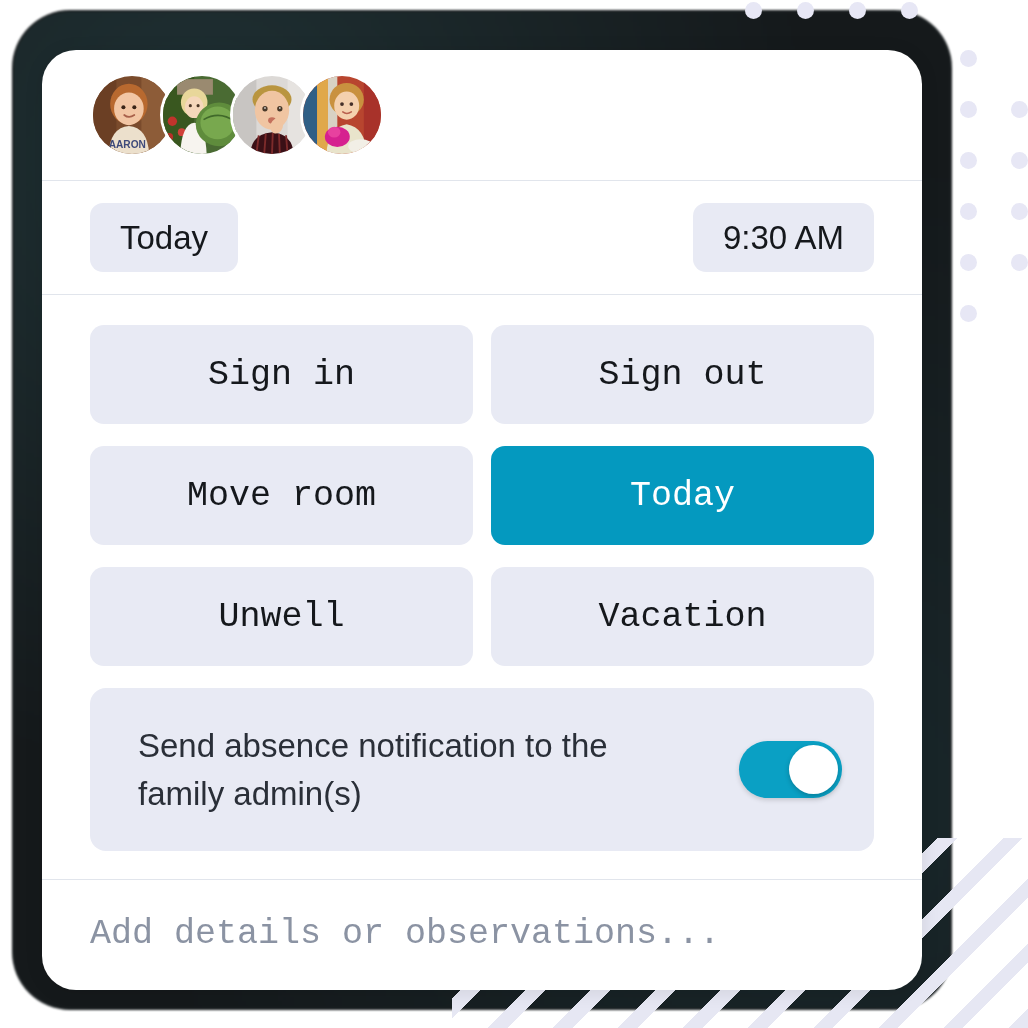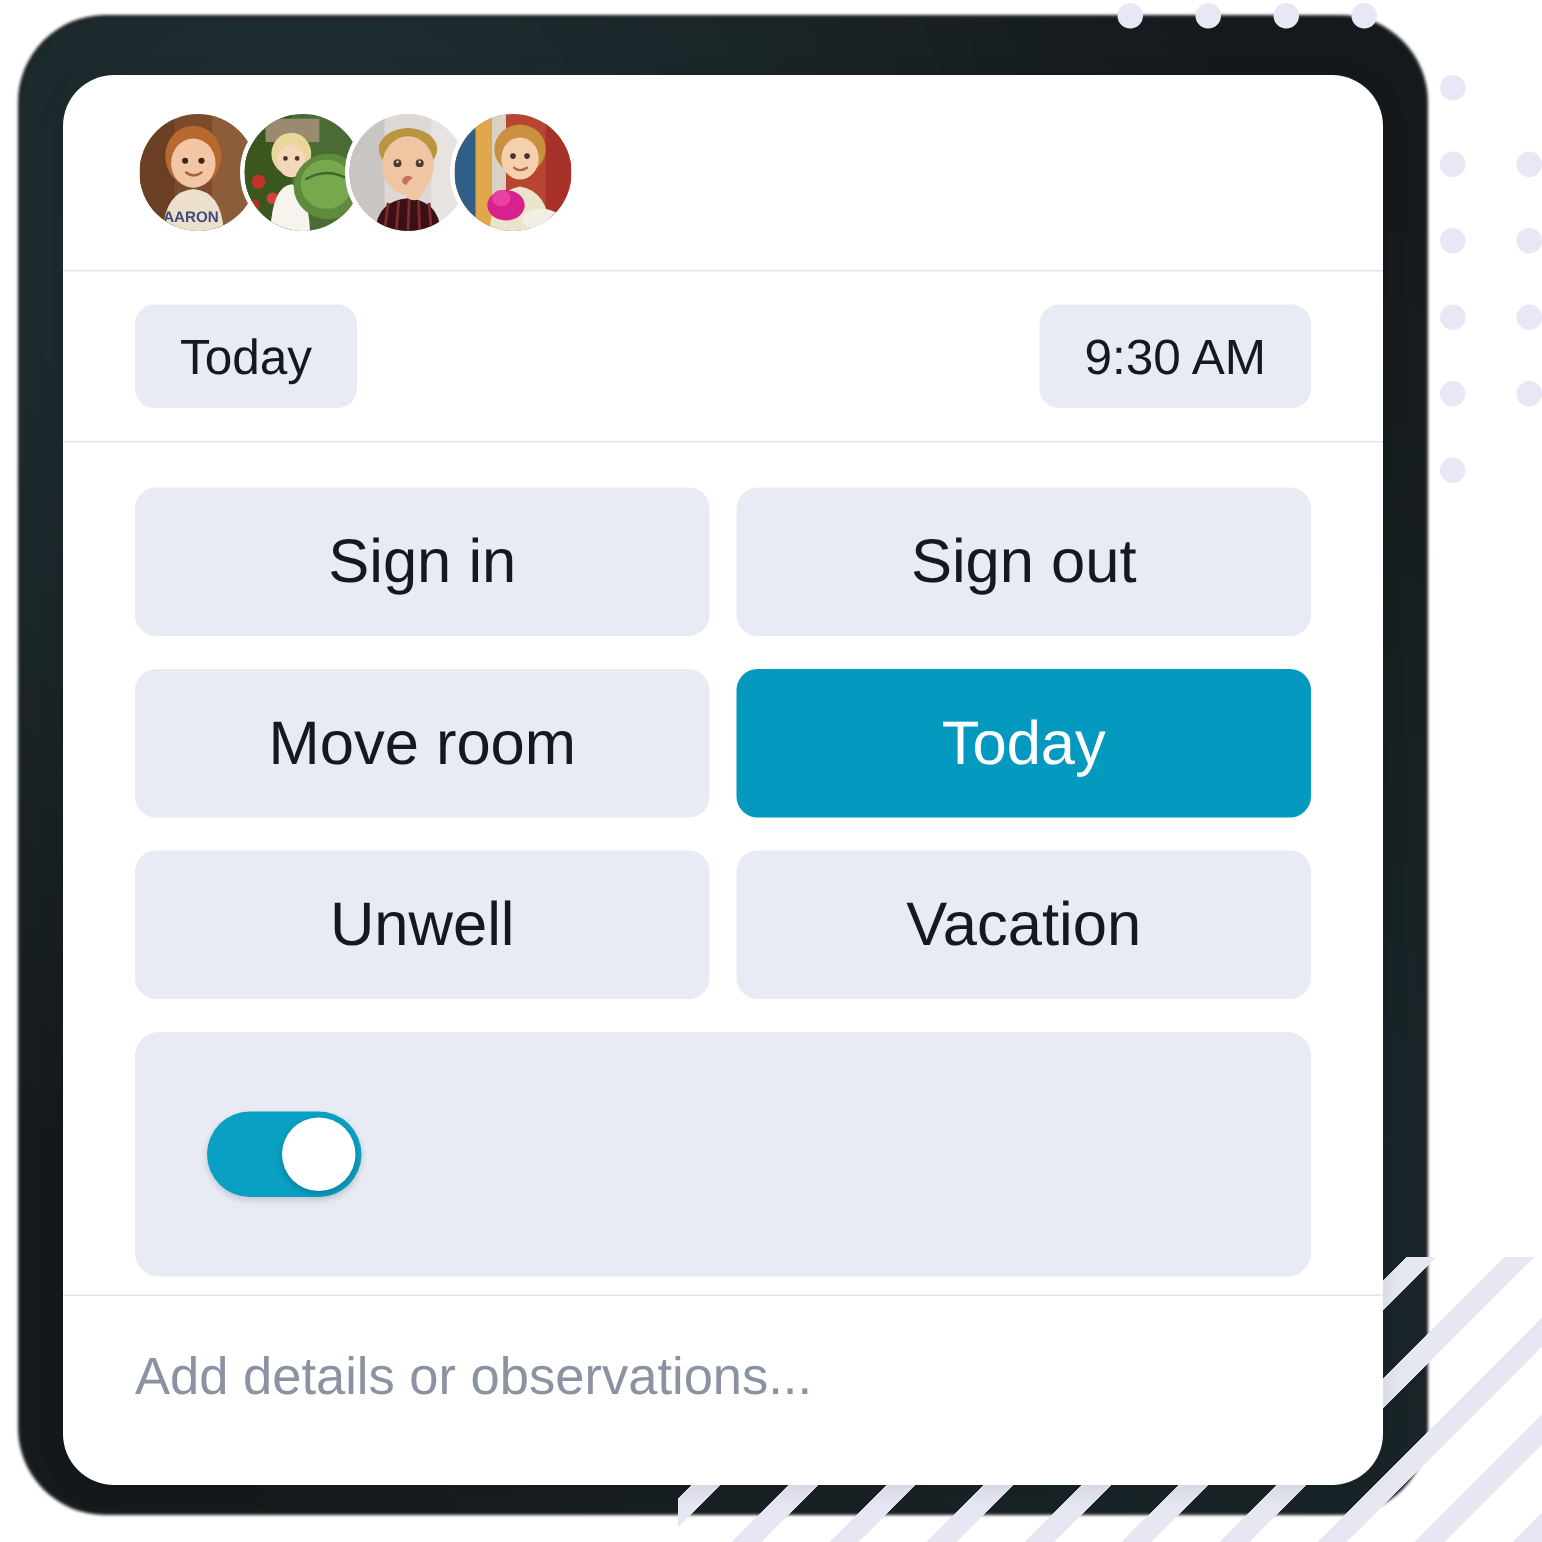--- a/index.html
+++ b/index.html
@@ -149,22 +149,22 @@
     padding: 30px 48px 0 48px;
     display: grid;
     grid-template-columns: 1fr 1fr;
     gap: 22px 18px;
   }
   .action-btn {
     background: #e8eaf4;
     border: none;
     border-radius: 14px;
     height: 99px;
-    font-family: Liberation Sans, sans-serif;
-    font-size: 41px;
+    font-family: Liberation Mono, monospace;
+    font-size: 35px;
     color: #15181c;
     cursor: pointer;
     display: flex;
     align-items: center;
     justify-content: center;
   }
   .action-btn.selected {
     background: #0499bf;
     color: #ffffff;
   }
@@ -204,21 +204,22 @@
     left: 50px;
     width: 49px;
     height: 49px;
     border-radius: 50%;
     background: #ffffff;
     box-shadow: 0 2px 5px rgba(0,0,0,.22);
   }
 
   
   .note-wrap {
-    margin-top: 12px;
+    margin-top: 28px;
+    font-family: Liberation Mono, monospace;
   }
   .note-input {
     width: 100%;
     border: none;
     outline: none;
     background: transparent;
     font-family: inherit;
     font-size: 35px;
     color: #2a2f38;
     padding: 34px 48px;
@@ -342,20 +343,21 @@
     <div class="actions" id="actions-grid">
         <button class="action-btn">Sign in</button>
         <button class="action-btn">Sign out</button>
         <button class="action-btn">Move room</button>
         <button class="action-btn selected">Today</button>
         <button class="action-btn">Unwell</button>
         <button class="action-btn">Vacation</button>
       </div>
 
     <div class="notify-row">
+      <div class="notify-label">Send absence notification to the family admin(s)</div>
       <button class="toggle" aria-label="Send absence notification">
         <span class="knob"></span>
       </button>
     </div>
 
     <div class="note-wrap">
       <div class="divider"></div>
       <input class="note-input" type="text" placeholder="Add details or observations..." style="">
     </div>
 

